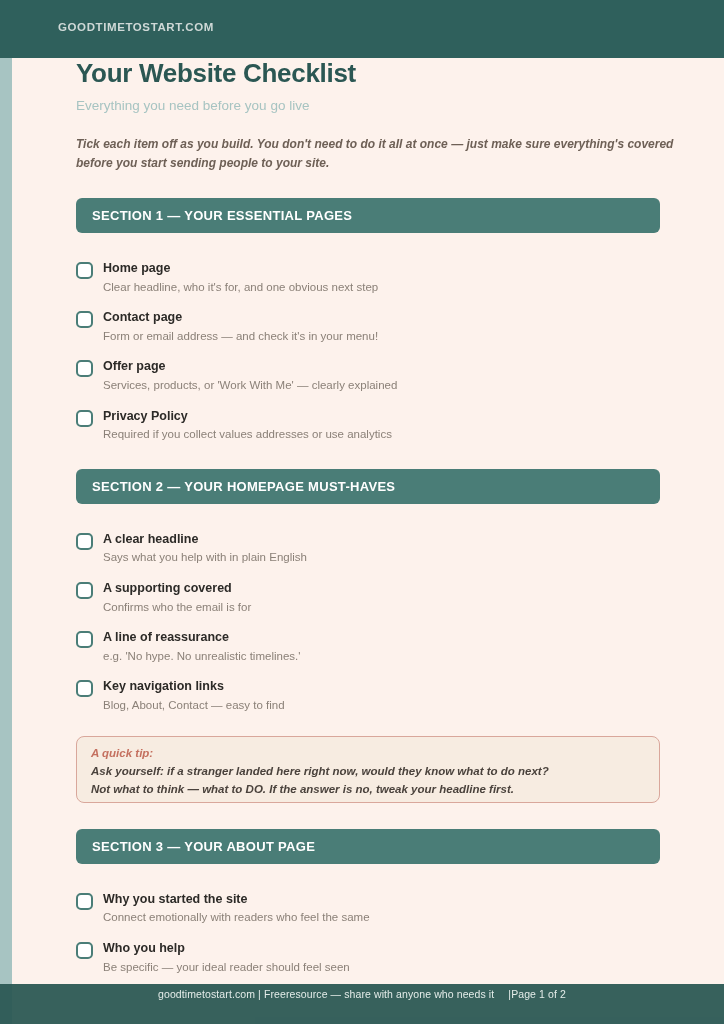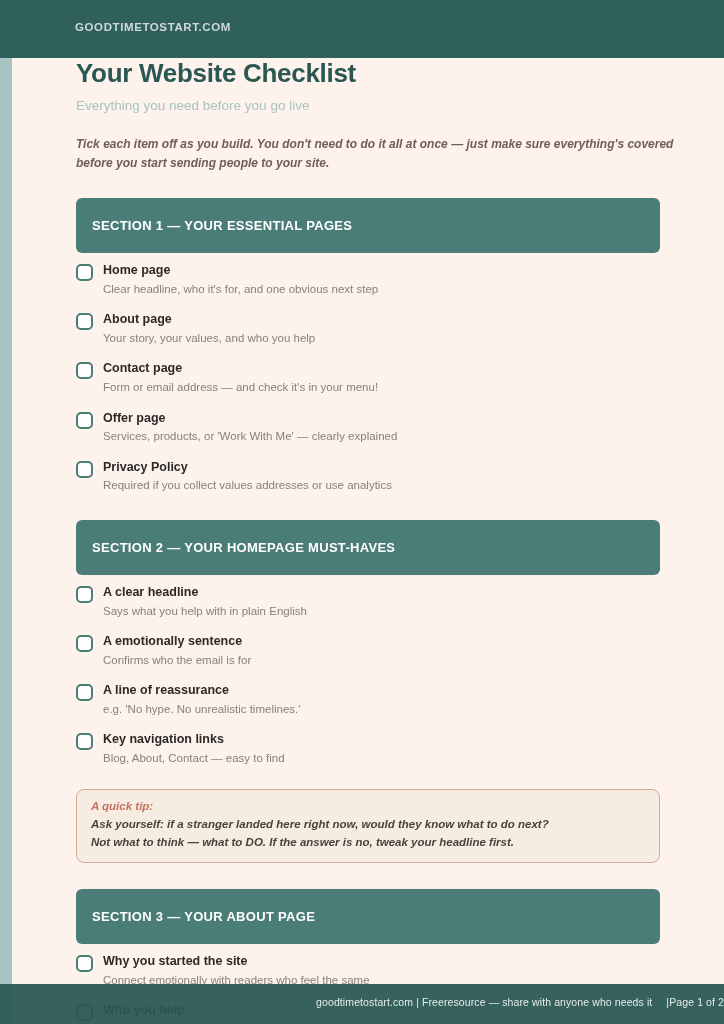--- a/index.html
+++ b/index.html
@@ -31,21 +31,21 @@
   .topbar {
     position: absolute;
     left: 0; top: 0;
     width: 724px;
     height: 58px;
     background: #2f605c;
     z-index: 5;
   }
   .topbar-brand {
     position: absolute;
-    left: 75px;
+    left: 58px;
     top: 21px;
     font-size: 11.5px;
     font-weight: bold;
     letter-spacing: 0.6px;
     color: #cfd9d7;
   }
 
   
   .page {
     position: absolute;
@@ -88,27 +88,27 @@
   }
 
   
   .section-bar {
     background: #4a7d77;
     border-radius: 6px;
     color: #ffffff;
     font-size: 13px;
     font-weight: bold;
     letter-spacing: 0.3px;
-    padding: 20px 16px;
+    padding: 10px 16px;
     width: 584px;
     margin-top: 26px;
   }
 
   
-  .check-list { margin-top: 10px; }
+  .check-list { margin-top: 28px; }
 
   .check-item {
     display: flex;
     align-items: flex-start;
     margin-bottom: 15px;
   }
 
   .checkbox {
     flex: 0 0 auto;
     width: 17px;
@@ -135,21 +135,21 @@
     line-height: 1.35;
     margin-top: 3px;
   }
 
   
   .tip-box {
     border: 1px solid #d9a79b;
     background: #f7ece1;
     border-radius: 8px;
     width: 584px;
-    padding: 10px 14px 11px 14px;
+    padding: 10px 14px 4px 14px;
     margin-top: 23px;
   }
   .tip-label {
     font-size: 11.5px;
     font-style: italic;
     font-weight: bold;
     color: #c4705f;
     margin-bottom: 4px;
   }
   .tip-line {
@@ -166,22 +166,22 @@
     left: 0;
     bottom: 0;
     width: 724px;
     height: 40px;
     background: rgba(42, 87, 83, 0.94);
     z-index: 9;
   }
   .footer-text {
     position: absolute;
     left: 0; right: 0;
-    top: 12px;
-    text-align: right;
+    top: 4px;
+    text-align: center;
     font-size: 10.5px;
     color: #e4ece9;
     letter-spacing: 0.1px;
   }
   .footer-page {
     margin-left: 14px;
   }
 </style>
 </head>
 <body>
@@ -198,27 +198,20 @@
       <div class="check-item">
         <div class="checkbox"></div>
         <div class="check-text">
           <div class="check-title">Home page</div>
           <div class="check-desc">Clear headline, who it's for, and one obvious next step</div>
         </div>
       </div>
       <div class="check-item">
         <div class="checkbox"></div>
         <div class="check-text">
-          <div class="check-title">About page</div>
-          <div class="check-desc">Your story, your values, and who you help</div>
-        </div>
-      </div>
-      <div class="check-item">
-        <div class="checkbox"></div>
-        <div class="check-text">
           <div class="check-title">Contact page</div>
           <div class="check-desc">Form or email address — and check it's in your menu!</div>
         </div>
       </div>
       <div class="check-item">
         <div class="checkbox"></div>
         <div class="check-text">
           <div class="check-title">Offer page</div>
           <div class="check-desc">Services, products, or 'Work With Me' — clearly explained</div>
         </div>
@@ -237,21 +230,21 @@
       <div class="check-item">
         <div class="checkbox"></div>
         <div class="check-text">
           <div class="check-title">A clear headline</div>
           <div class="check-desc">Says what you help with in plain English</div>
         </div>
       </div>
       <div class="check-item">
         <div class="checkbox"></div>
         <div class="check-text">
-          <div class="check-title">A emotionally sentence</div>
+          <div class="check-title">A supporting covered</div>
           <div class="check-desc">Confirms who the email is for</div>
         </div>
       </div>
       <div class="check-item">
         <div class="checkbox"></div>
         <div class="check-text">
           <div class="check-title">A line of reassurance</div>
           <div class="check-desc">e.g. 'No hype. No unrealistic timelines.'</div>
         </div>
       </div>

